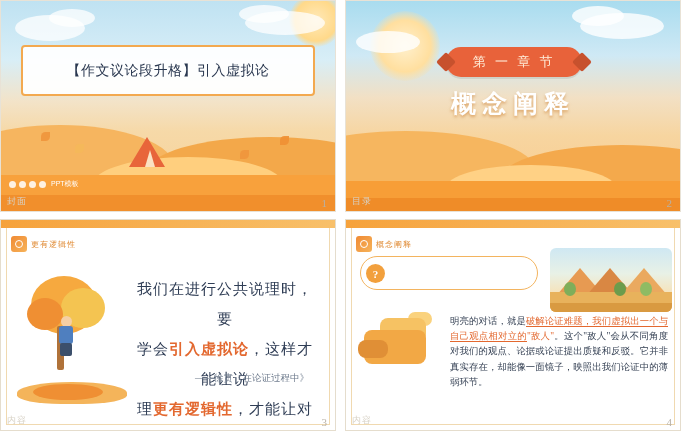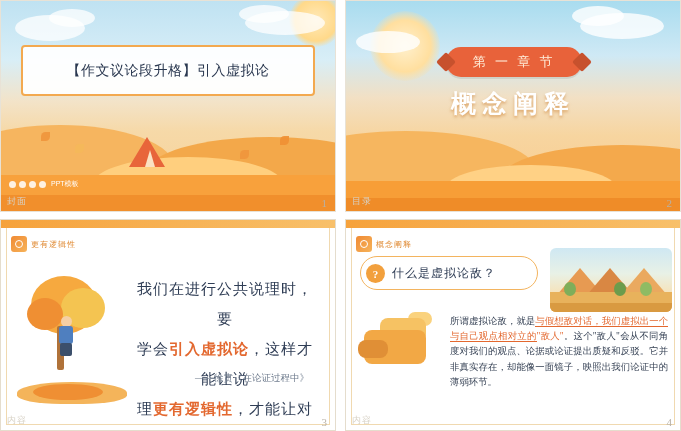--- a/index.html
+++ b/index.html
@@ -381,21 +381,20 @@
   <div class="slide s34 s4">
     <div class="topbar"></div>
     <div class="tag">
       <div class="tag-ico"></div>
       <div class="tag-text">概念阐释</div>
     </div>
 
     <div class="q4-bubble"></div>
     <div class="q4-row">
       <div class="q4-badge">?</div>
-      <div class="q4-text">什么是虚拟论敌？</div>
     </div>
 
     <div class="pic-scene">
       <div class="mtn m1"></div>
         <div class="mtn m2"></div>
         <div class="mtn m3"></div>
       <div class="field"></div>
         <div class="field2"></div>
       <div class="tree4 t1"></div>
         <div class="tree4 t2"></div>
@@ -403,20 +402,20 @@
     </div>
 
     <div class="rock-art">
       <div class="r rd"></div>
         <div class="r rb"></div>
         <div class="r ra"></div>
         <div class="r rc"></div>
     </div>
 
     <div class="body4">
-      <span>所谓虚拟论敌，就是</span><span class="ul">与假想敌对话，我们</span><span class="ul">虚拟出一个与自己观点相对立的</span><span class="hl">"敌人"</span><span>。</span><span>这个"敌人"会从不同角度对我们的观点、论据或论证提出质疑和反驳。它并非真实存在，却能像一面镜子，映照出我们论证中的薄弱环节。</span>
+      <span>明亮的对话，就是</span><span class="ul">破解论证难题，我们</span><span class="ul">虚拟出一个与自己观点相对立的</span><span class="hl">"敌人"</span><span>。</span><span>这个"敌人"会从不同角度对我们的观点、论据或论证提出质疑和反驳。它并非真实存在，却能像一面镜子，映照出我们论证中的薄弱环节。</span>
     </div>
 
     <div class="slide-corner">内容</div>
     <div class="slide-num">4</div>
   </div>
 
 </div>
 
 </body></html>

